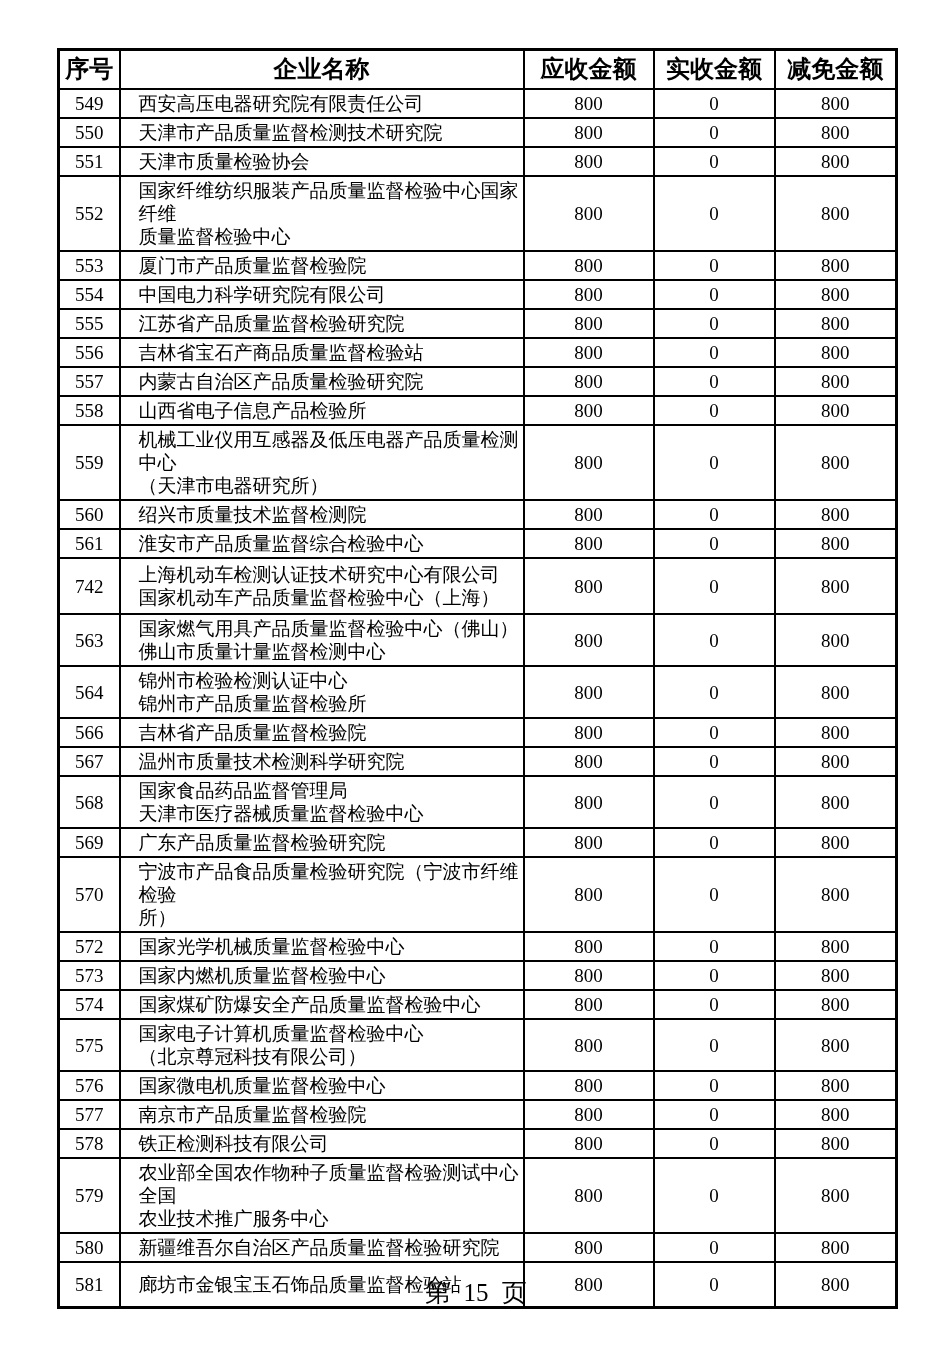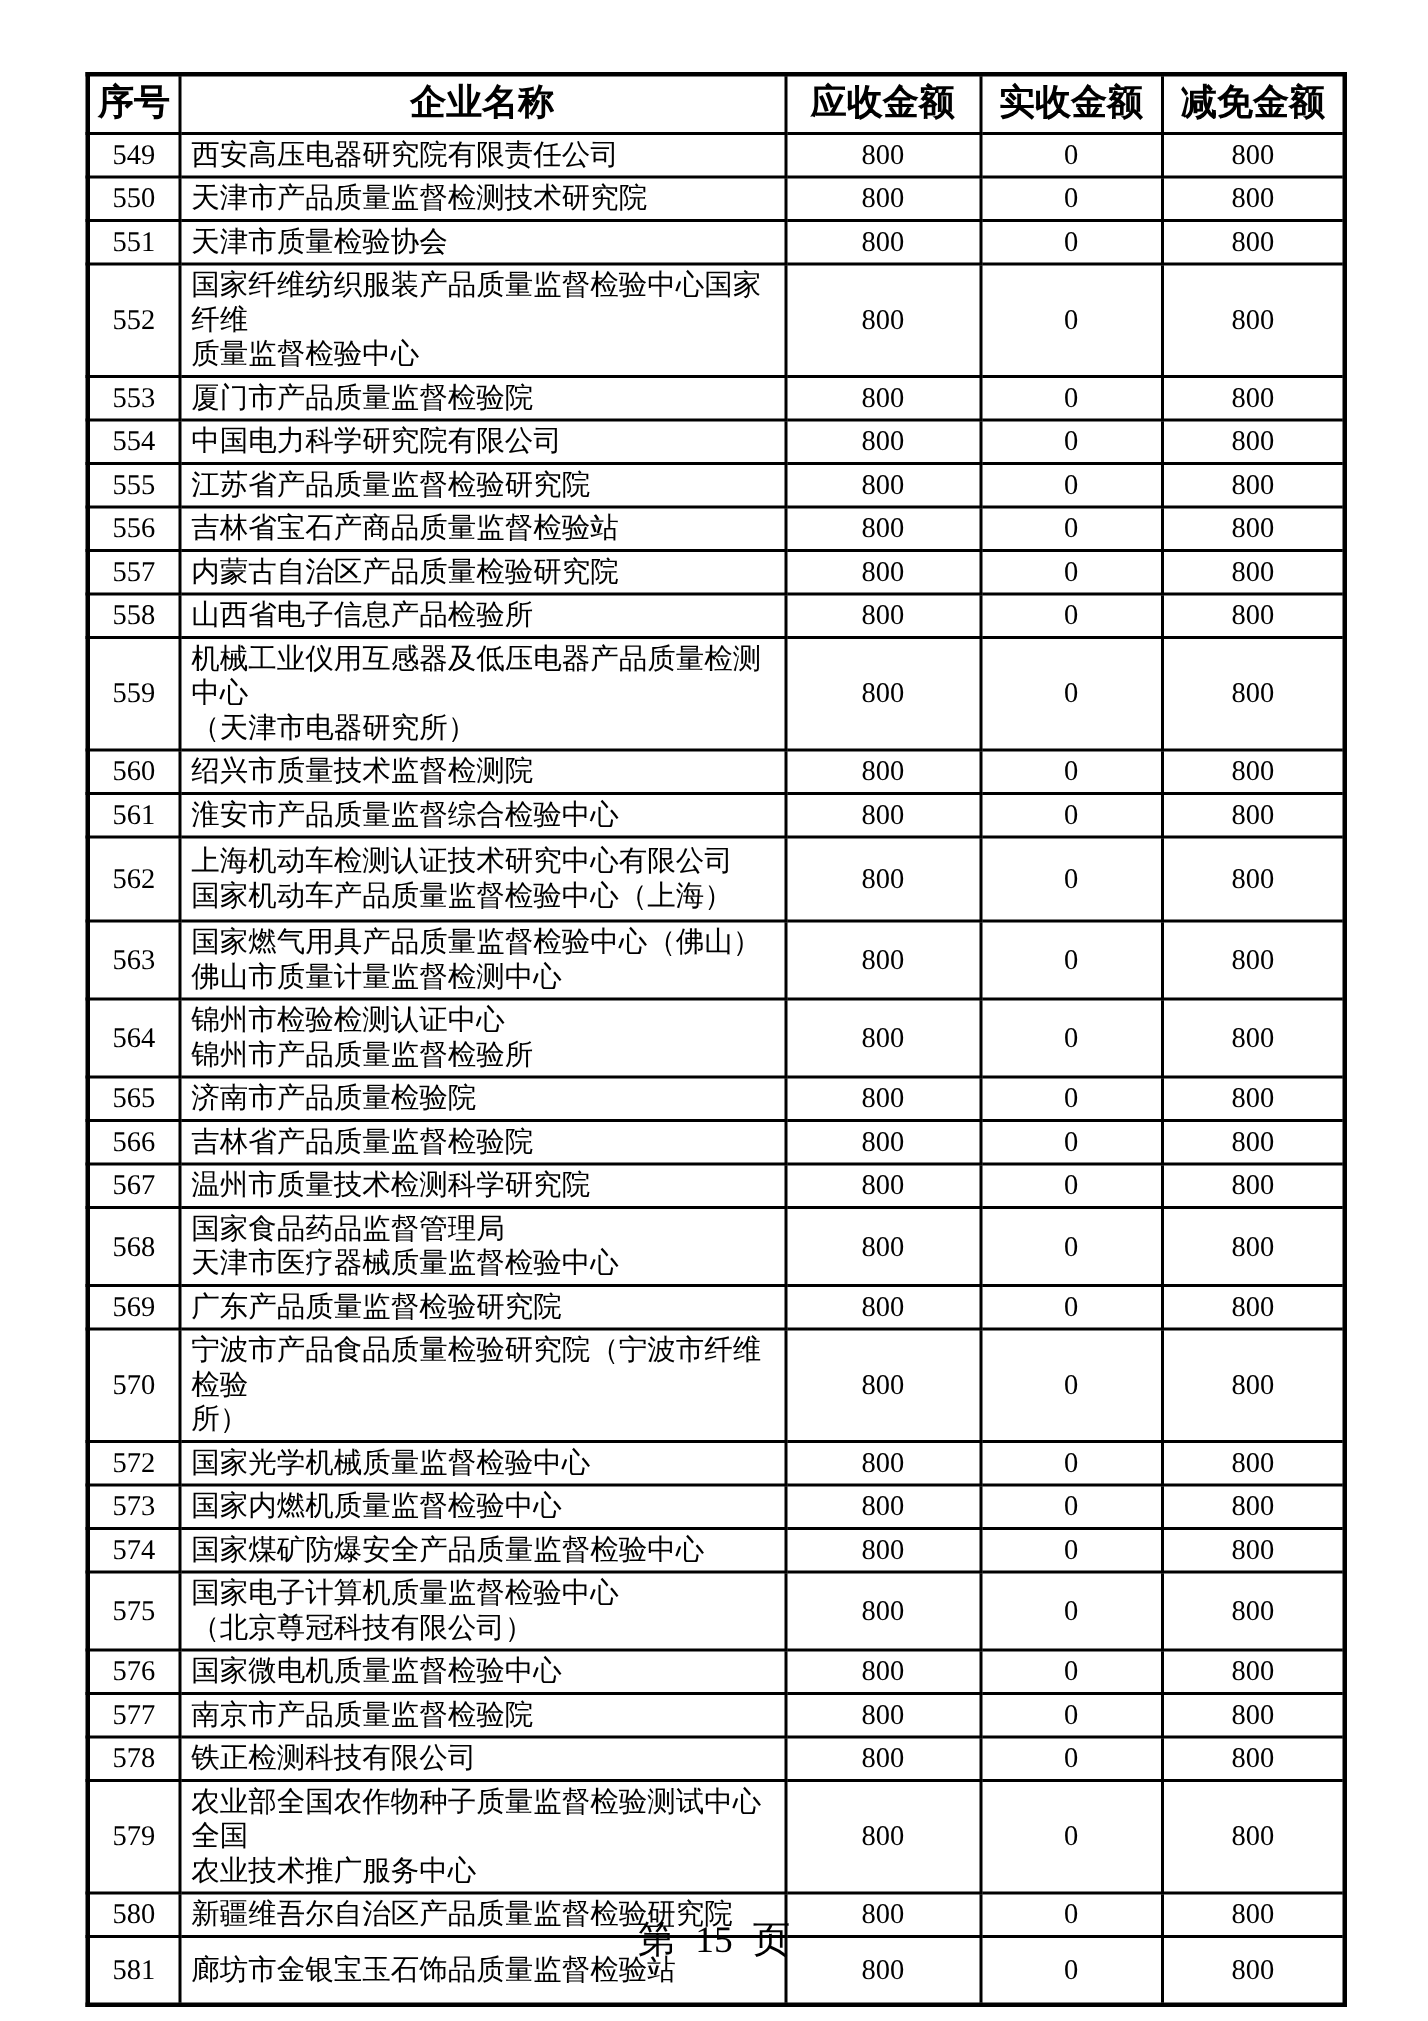--- a/index.html
+++ b/index.html
@@ -36,21 +36,21 @@
   .fee-table thead th {
     font-weight: bold;
     font-size: 24px;
     height: 33px;
   }
   .fee-table tbody tr {
     height: 15px;
   }
   .fee-table td.name {
     text-align: left;
-    padding-left: 7px;
+    padding-left: 18px;
     white-space: pre-line;
   }
   
   .fee-table tr[data-no="562"] { height: 56px; }
   .fee-table tr[data-no="563"] { height: 38px; }
   .fee-table tr[data-no="581"] { height: 45px; }
   .page-footer {
     position: absolute;
     top: 1276px;
     left: 0;
@@ -168,46 +168,39 @@
         <td>800</td>
       </tr>
       <tr data-no="561">
         <td>561</td>
         <td class="name">淮安市产品质量监督综合检验中心</td>
         <td>800</td>
         <td>0</td>
         <td>800</td>
       </tr>
       <tr data-no="562">
-        <td>562</td>
+        <td>742</td>
         <td class="name">上海机动车检测认证技术研究中心有限公司
 国家机动车产品质量监督检验中心（上海）</td>
         <td>800</td>
         <td>0</td>
         <td>800</td>
       </tr>
       <tr data-no="563">
         <td>563</td>
         <td class="name">国家燃气用具产品质量监督检验中心（佛山）
 佛山市质量计量监督检测中心</td>
         <td>800</td>
         <td>0</td>
         <td>800</td>
       </tr>
       <tr data-no="564">
         <td>564</td>
         <td class="name">锦州市检验检测认证中心
 锦州市产品质量监督检验所</td>
-        <td>800</td>
-        <td>0</td>
-        <td>800</td>
-      </tr>
-      <tr data-no="565">
-        <td>565</td>
-        <td class="name">济南市产品质量检验院</td>
         <td>800</td>
         <td>0</td>
         <td>800</td>
       </tr>
       <tr data-no="566">
         <td>566</td>
         <td class="name">吉林省产品质量监督检验院</td>
         <td>800</td>
         <td>0</td>
         <td>800</td>

